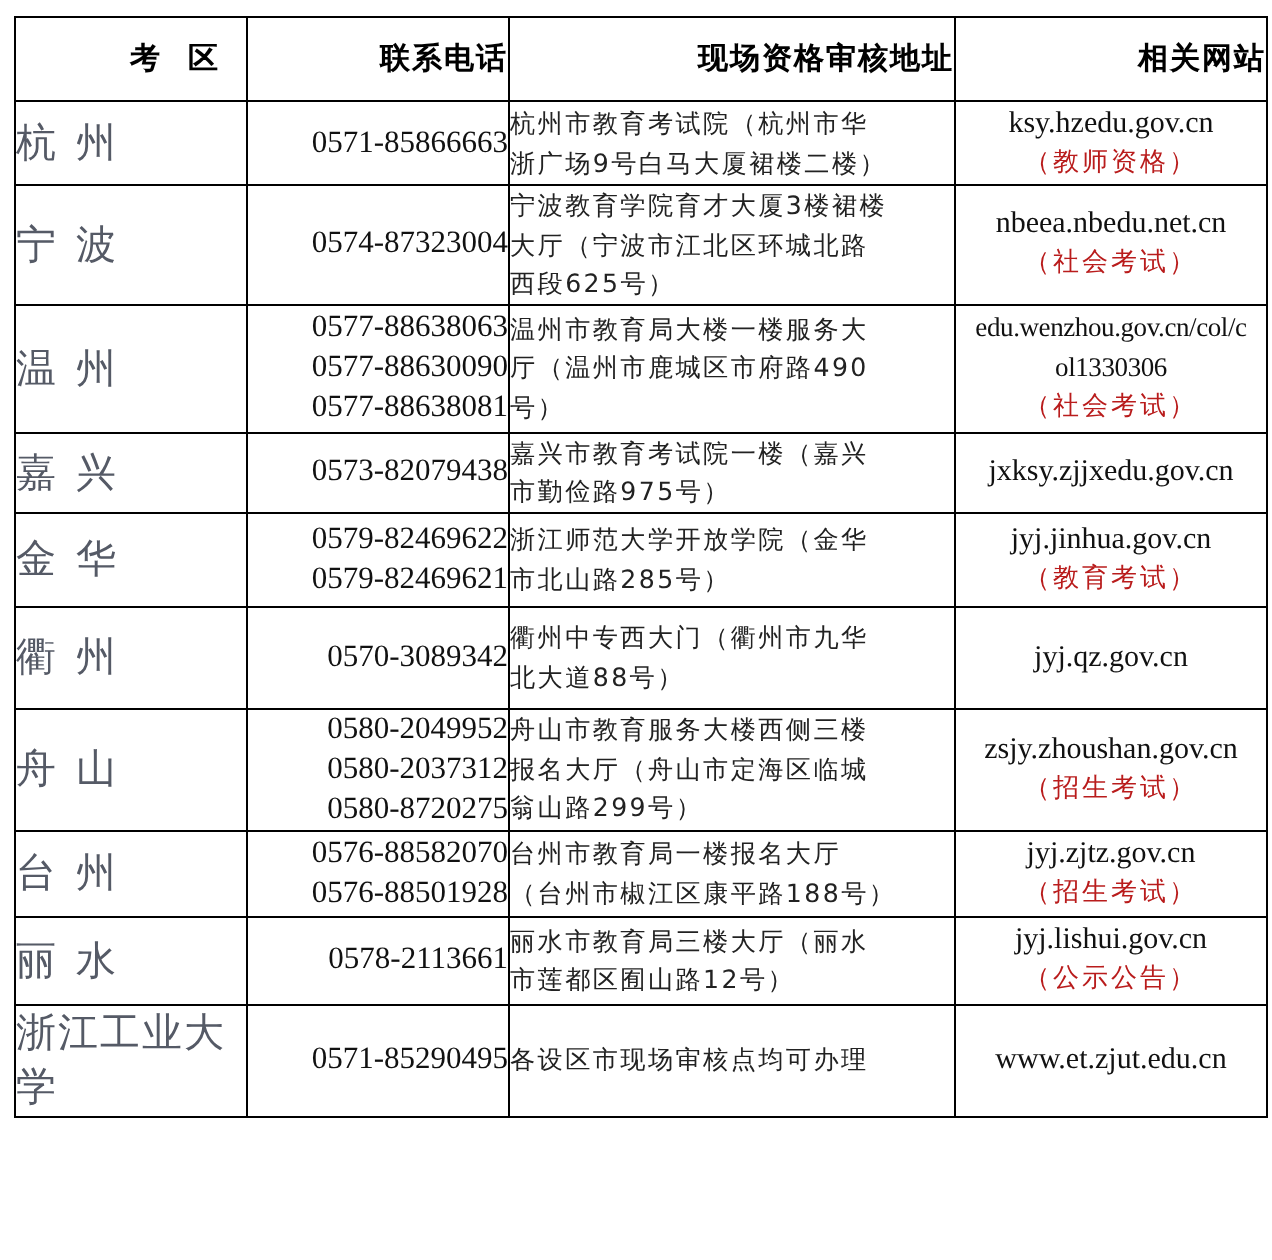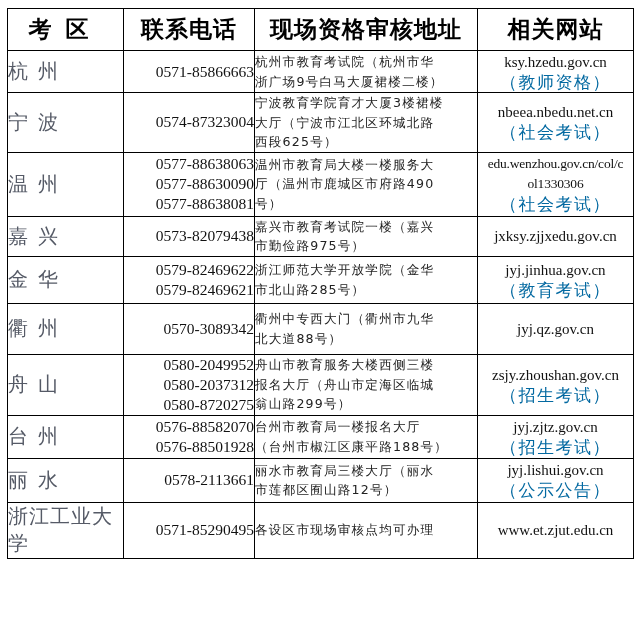--- a/index.html
+++ b/index.html
@@ -25,23 +25,23 @@
     }
     table.exam-table td, table.exam-table th {
       border: 1.5px solid #000000;
       padding: 0;
       vertical-align: middle;
       overflow: hidden;
     }
     th {
       font-family: "DejaVu Serif", "Liberation Serif", serif;
       font-weight: bold;
-      font-size: 23px;
+      font-size: 15px;
       color: #000000;
-      text-align: center;
+      text-align: right;
       letter-spacing: 1px;
     }
     th.col-region { letter-spacing: 14px; padding-left: 14px; }
     td.cell-region {
       font-family: "DejaVu Sans", sans-serif;
       font-size: 20px;
       color: #555a66;
       letter-spacing: 10px;
       padding-left: 10px;
     }
@@ -69,22 +69,22 @@
       line-height: 20px;
       color: #111111;
     }
     .site-url.sans {
       font-family: Liberation Serif, serif;
       font-size: 13.5px;
       letter-spacing: -0.2px;
     }
     .site-note {
       font-family: "DejaVu Sans", sans-serif;
-      font-size: 17px;
-      color: #0369a1;
+      font-size: 13px;
+      color: #b91c1c;
       letter-spacing: 1.5px;
     }
     .line { display: block; white-space: nowrap; }
   </style>
 </head>
 <body>
 
 <table class="exam-table">
   <colgroup>
     <col style="width:116px">

